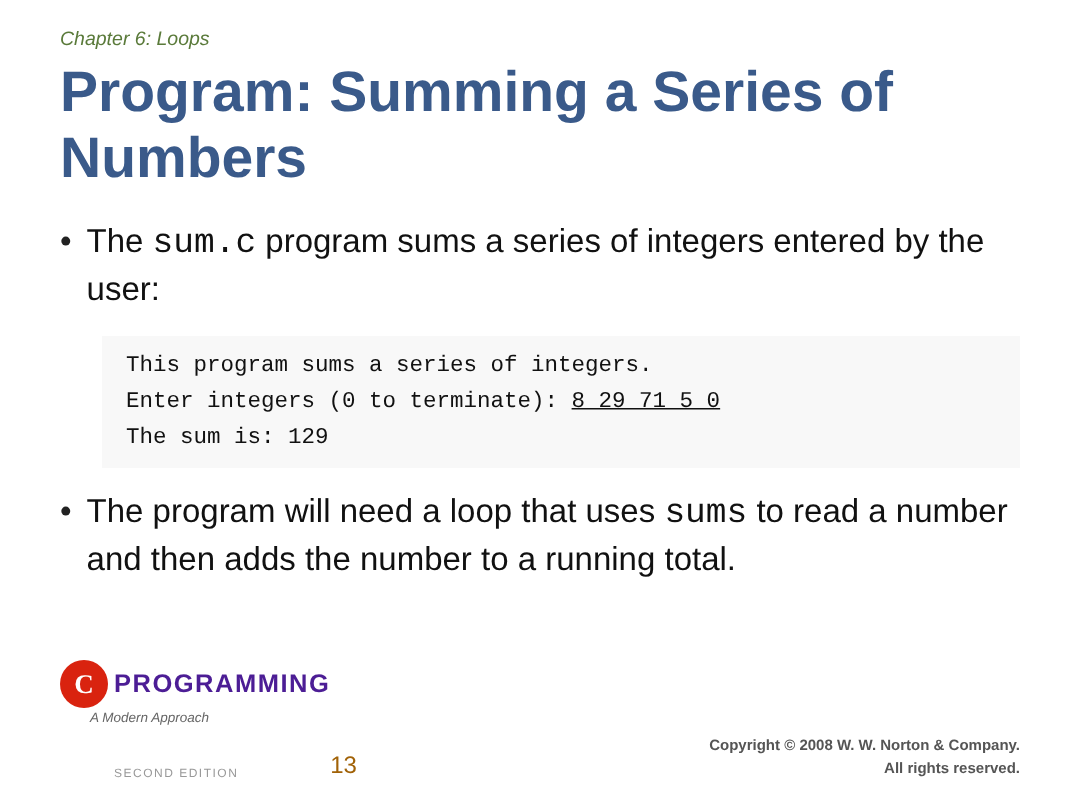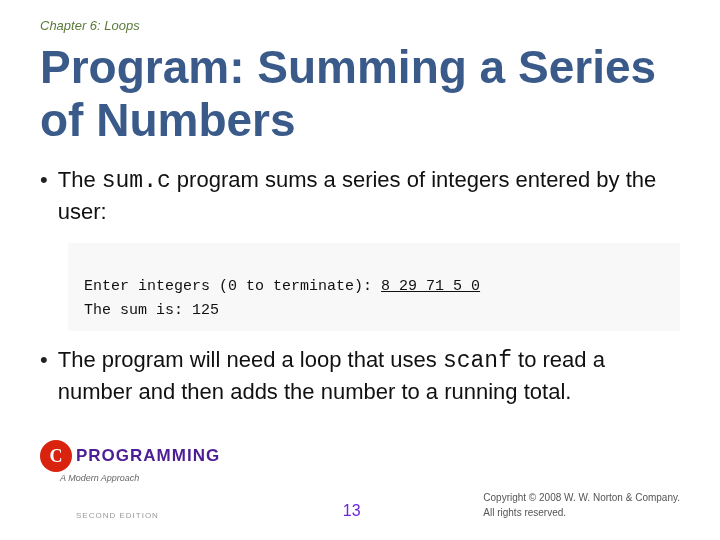--- a/index.html
+++ b/index.html
@@ -25,21 +25,21 @@
 
     .chapter-label {
       font-size: 13px;
       color: #5a7a3a;
       font-style: italic;
       margin-bottom: 8px;
       font-weight: normal;
     }
 
     .slide-title {
-      font-size: 46px;
+      font-size: 38px;
       color: #3a5a8a;
       font-weight: bold;
       margin-bottom: 18px;
       line-height: 1.15;
       border-bottom: none;
     }
 
     .content {
       flex: 1;
       display: flex;
@@ -145,30 +145,32 @@
       font-size: 8px;
       color: #999;
       margin-left: 36px;
       text-transform: uppercase;
       letter-spacing: 1px;
       margin-top: 28px;
     }
 
     .page-number {
       font-size: 16px;
-      color: #6d28d9;
-      text-align: center;
+      color: #a16207;
+      text-align: left;
       flex: 1;
     }
 
     .copyright {
       font-size: 10px;
       color: #555;
+      text-align: right;
       line-height: 1.5;
       max-width: 240px;
+      font-weight: bold;
     }
   </style>
 </head>
 <body>
 
 <div class="slide">
 
   <div class="chapter-label">Chapter 6: Loops</div>
 
   <div class="slide-title">Program: Summing a Series of Numbers</div>
@@ -176,29 +178,29 @@
   <div class="content">
 
     <div class="bullet-item">
       <span class="bullet-dot">•</span>
       <span class="bullet-text">
         The <span class="mono">sum.c</span> program sums a series of integers entered by the user:
       </span>
     </div>
 
     <div class="code-block">
-      <br>
+      <span>This program sums a series of integers.</span><br>
       <span>Enter integers (0 to terminate): <span class="underline">8 29 71 5 0</span></span><br>
-      <span>The sum is: 125</span>
+      <span>The sum is: 129</span>
     </div>
 
     <div class="bullet-item">
       <span class="bullet-dot">•</span>
       <span class="bullet-text">
-        The program will need a loop that uses <span class="mono">scanf</span> to read a number and then adds the number to a running total.
+        The program will need a loop that uses <span class="mono">sums</span> to read a number and then adds the number to a running total.
       </span>
     </div>
 
   </div>
 
   <div class="footer">
 
     <div class="logo-area">
       <div class="logo-c">
         <div class="logo-c-letter">C</div>

